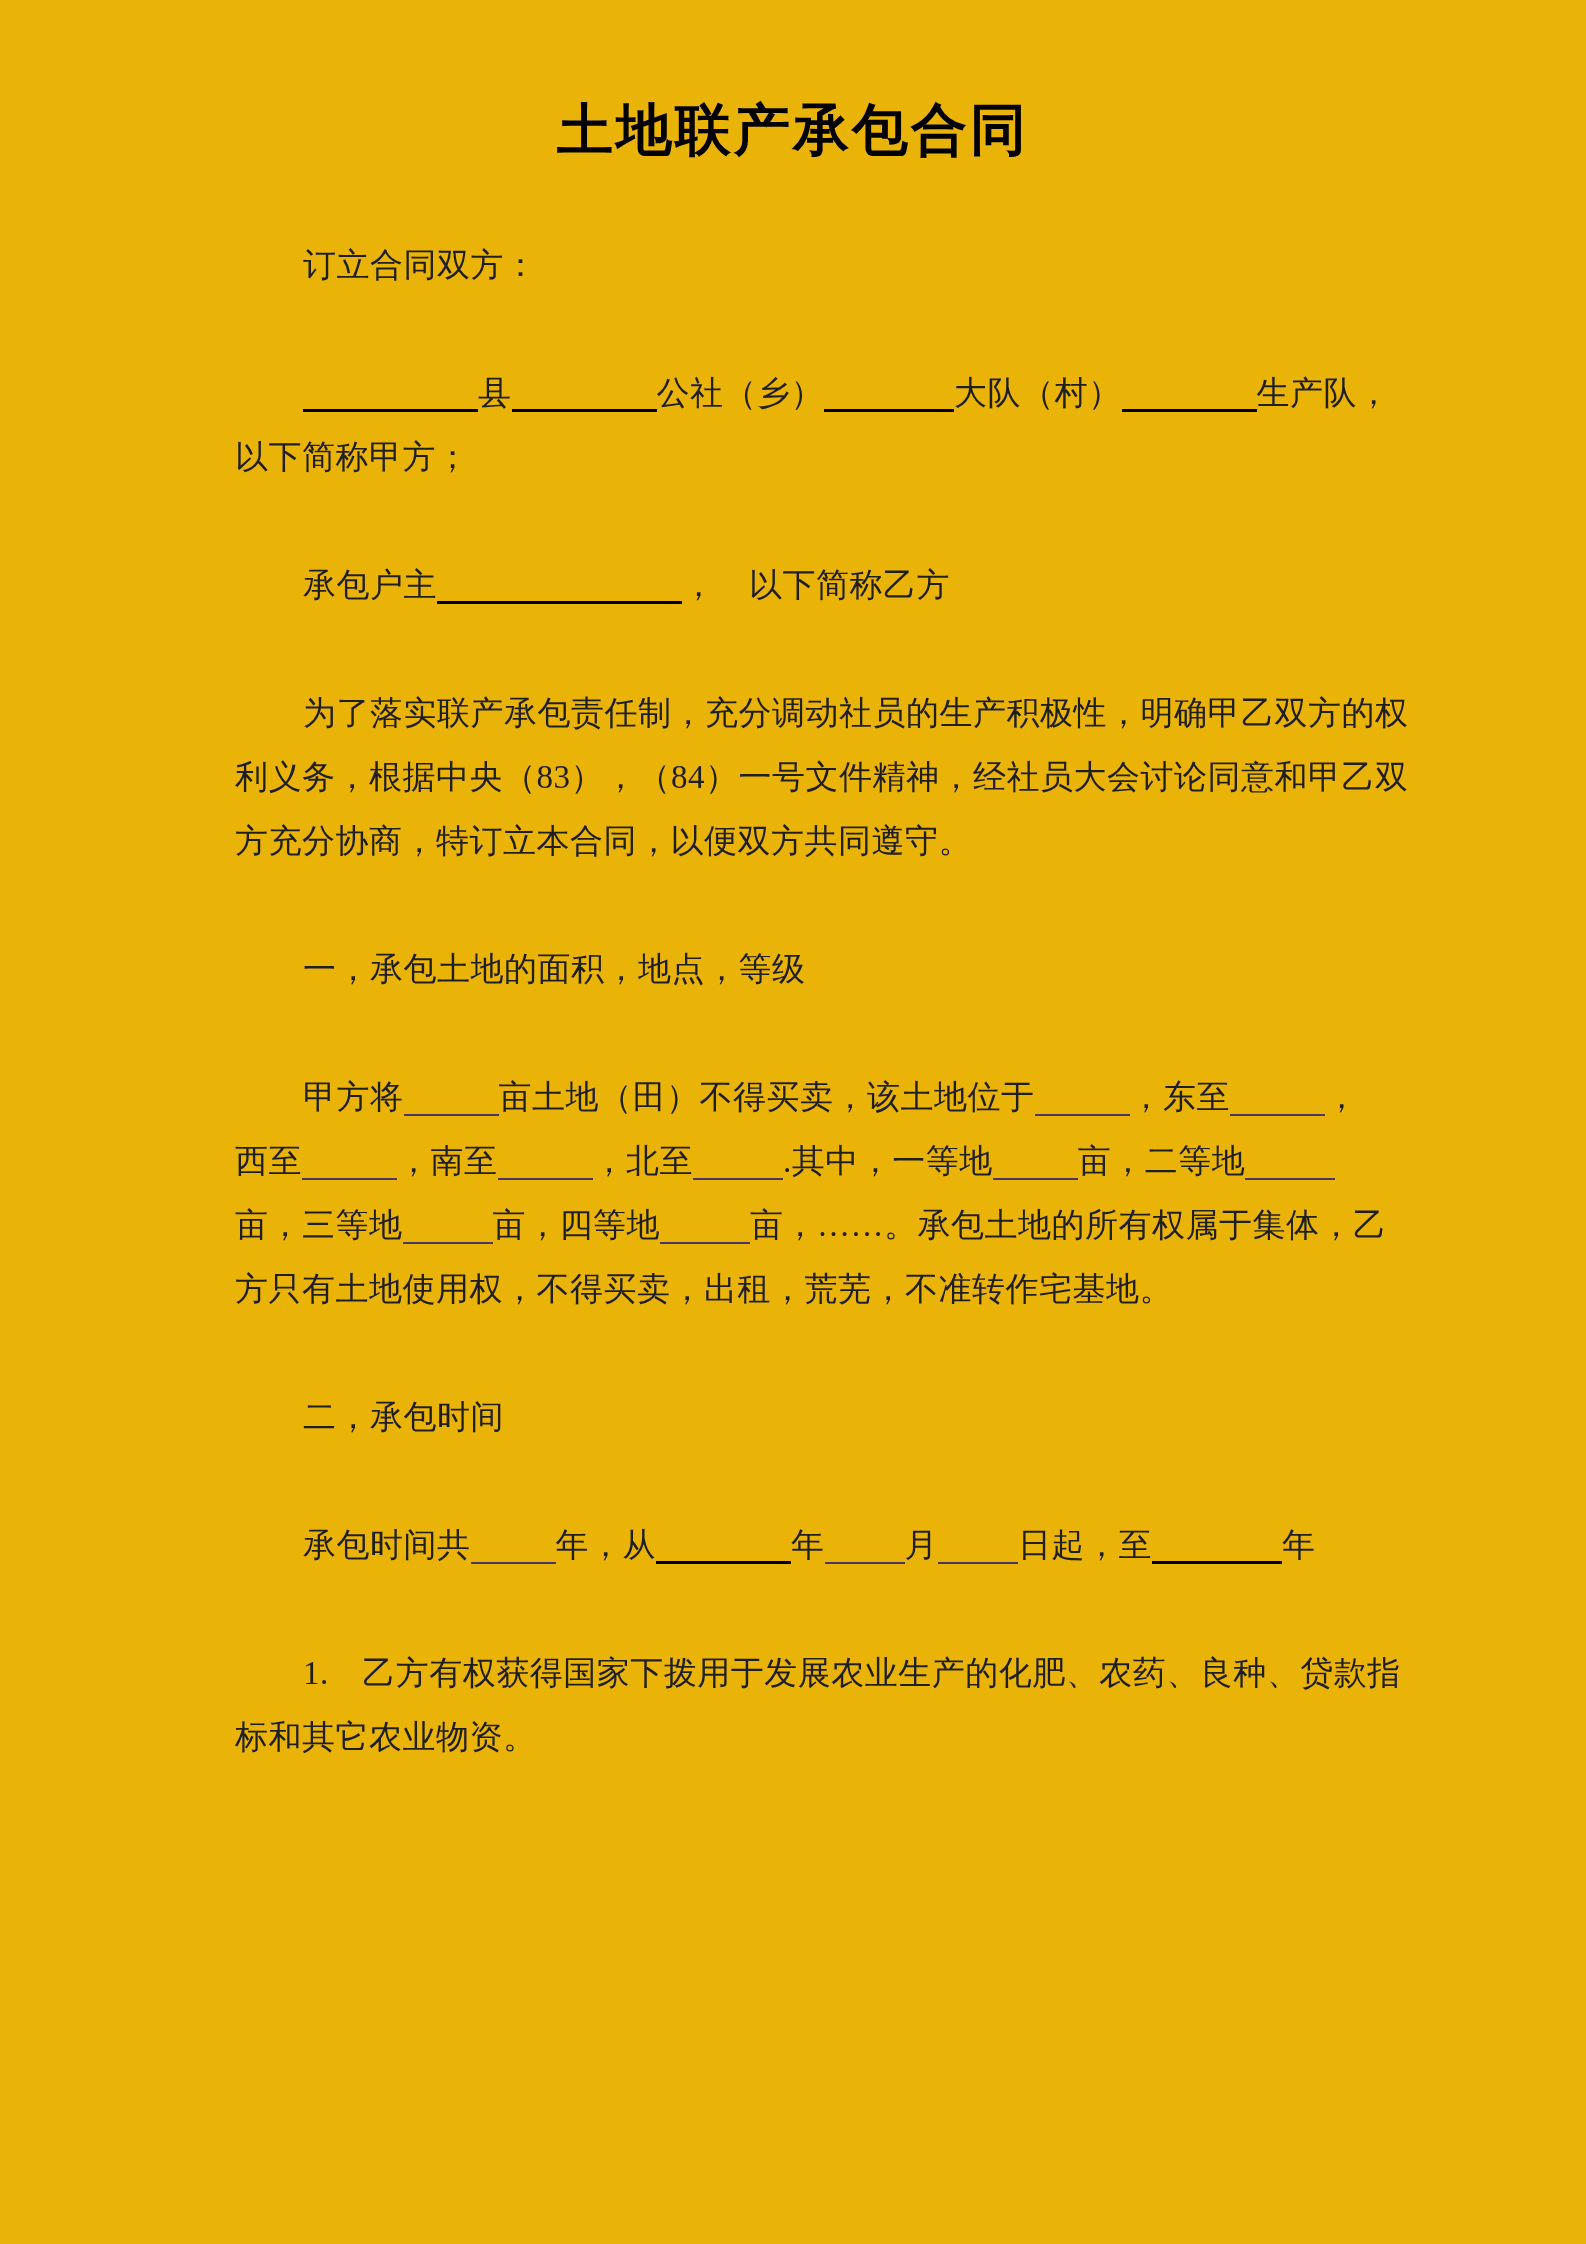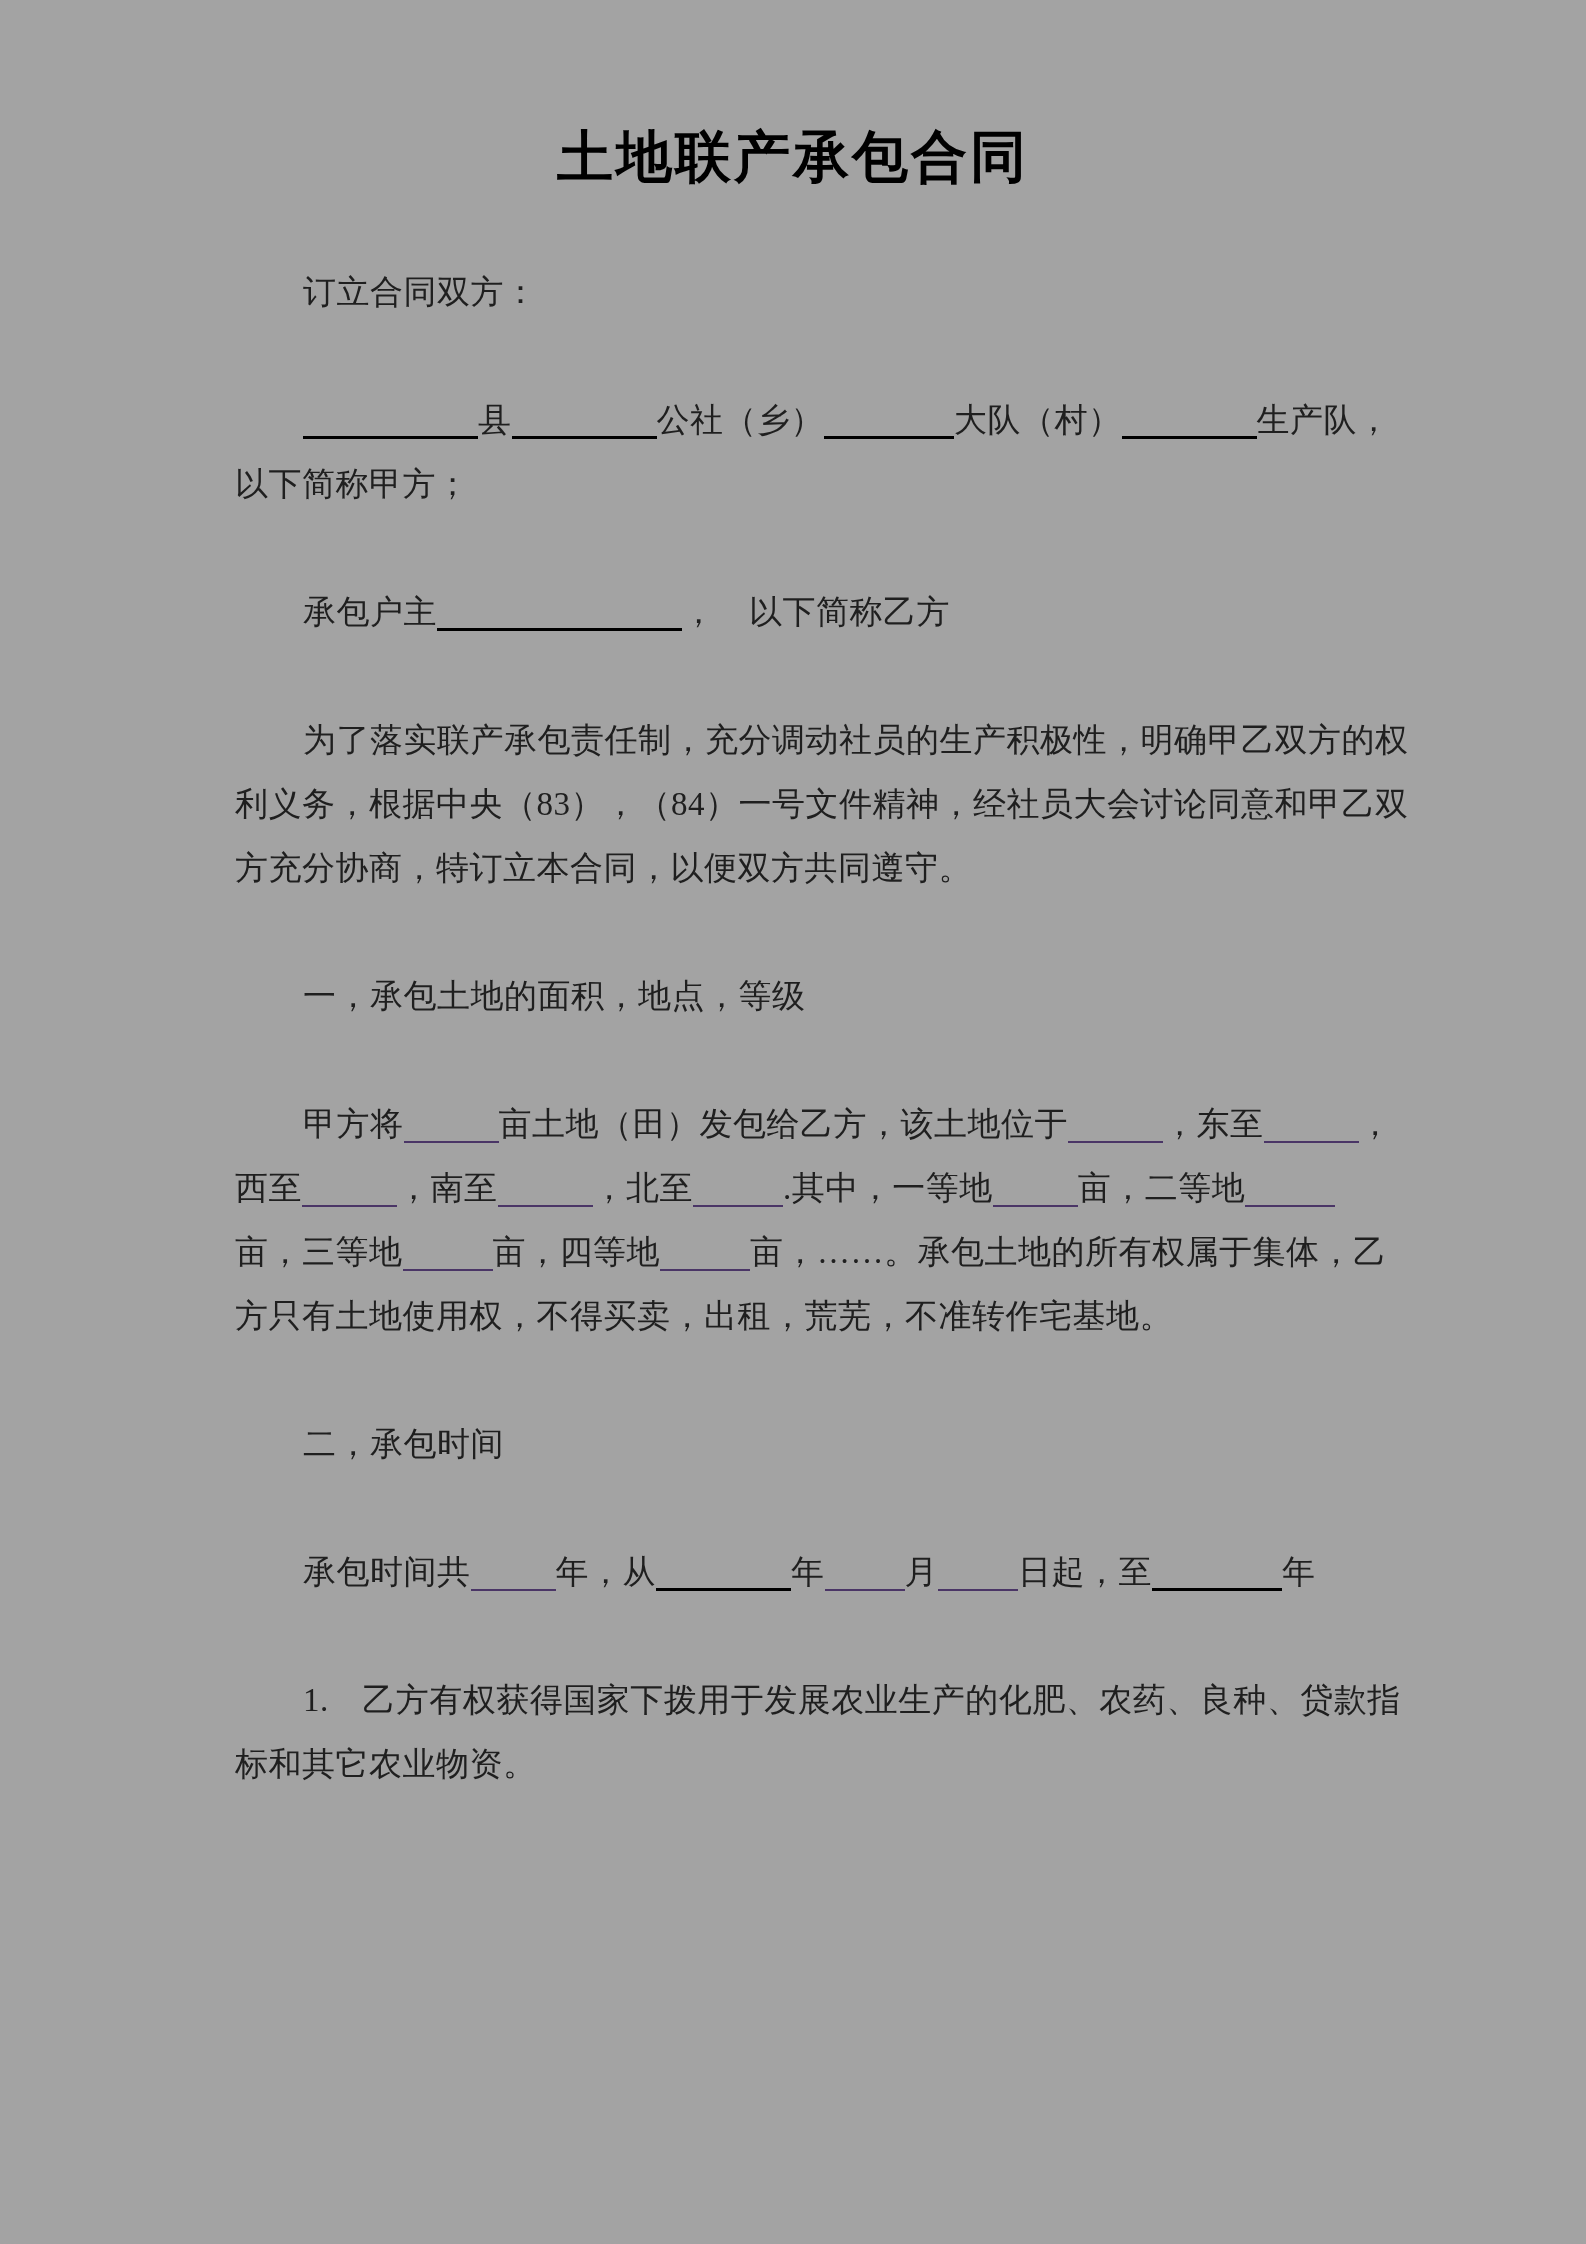--- a/index.html
+++ b/index.html
@@ -6,23 +6,23 @@
     margin: 0;
     padding: 0;
     background: #ffffff;
     width: 1586px;
     height: 2244px;
     overflow: hidden;
   }
   .doc-page {
     width: 1586px;
     height: 2244px;
-    background: #a3a3a3;
+    background: #eab308;
     box-sizing: border-box;
-    padding-top: 120px;
+    padding-top: 93px;
     font-family: "DejaVu Serif", "Liberation Serif", serif;
     color: #1f1f1f;
   }
   .doc-title {
     margin: 0 0 66px 0;
     height: 74px;
     line-height: 74px;
     text-align: center;
     font-family: "DejaVu Sans", "Liberation Sans", sans-serif;
     font-weight: 700;
@@ -81,21 +81,21 @@
       </div>
       <div class="para">
         <div class="line indent"><span class="run">为了落实联产承包责任制，充分调动社员的生产积极性，明确甲乙双方的权</span></div>
         <div class="line"><span class="run">利义务，根据中央（83），（84）一号文件精神，经社员大会讨论同意和甲乙双</span></div>
         <div class="line"><span class="run">方充分协商，特订立本合同，以便双方共同遵守。</span></div>
       </div>
       <div class="para">
         <div class="line indent"><span class="run">一，承包土地的面积，地点，等级</span></div>
       </div>
       <div class="para">
-        <div class="line indent"><span class="run">甲方将</span><span class="blank thin-line" style="width: 95px;"></span><span class="run">亩土地（田）发包给乙方，该土地位于</span><span class="blank thin-line" style="width: 95px;"></span><span class="run">，东至</span><span class="blank thin-line" style="width: 95px;"></span><span class="run">，</span></div>
+        <div class="line indent"><span class="run">甲方将</span><span class="blank thin-line" style="width: 95px;"></span><span class="run">亩土地（田）不得买卖，该土地位于</span><span class="blank thin-line" style="width: 95px;"></span><span class="run">，东至</span><span class="blank thin-line" style="width: 95px;"></span><span class="run">，</span></div>
         <div class="line"><span class="run">西至</span><span class="blank thin-line" style="width: 95px;"></span><span class="run">，南至</span><span class="blank thin-line" style="width: 95px;"></span><span class="run">，北至</span><span class="blank thin-line" style="width: 90px;"></span><span class="run">.其中，一等地</span><span class="blank thin-line" style="width: 85px;"></span><span class="run">亩，二等地</span><span class="blank thin-line" style="width: 90px;"></span></div>
         <div class="line"><span class="run">亩，三等地</span><span class="blank thin-line" style="width: 90px;"></span><span class="run">亩，四等地</span><span class="blank thin-line" style="width: 90px;"></span><span class="run">亩，……。承包土地的所有权属于集体，乙</span></div>
         <div class="line"><span class="run">方只有土地使用权，不得买卖，出租，荒芜，不准转作宅基地。</span></div>
       </div>
       <div class="para">
         <div class="line indent"><span class="run">二，承包时间</span></div>
       </div>
       <div class="para">
         <div class="line indent"><span class="run">承包时间共</span><span class="blank thin-line" style="width: 85px;"></span><span class="run">年，从</span><span class="blank bold-line" style="width: 135px;"></span><span class="run">年</span><span class="blank thin-line" style="width: 80px;"></span><span class="run">月</span><span class="blank thin-line" style="width: 80px;"></span><span class="run">日起，至</span><span class="blank bold-line" style="width: 130px;"></span><span class="run">年</span></div>
       </div>

